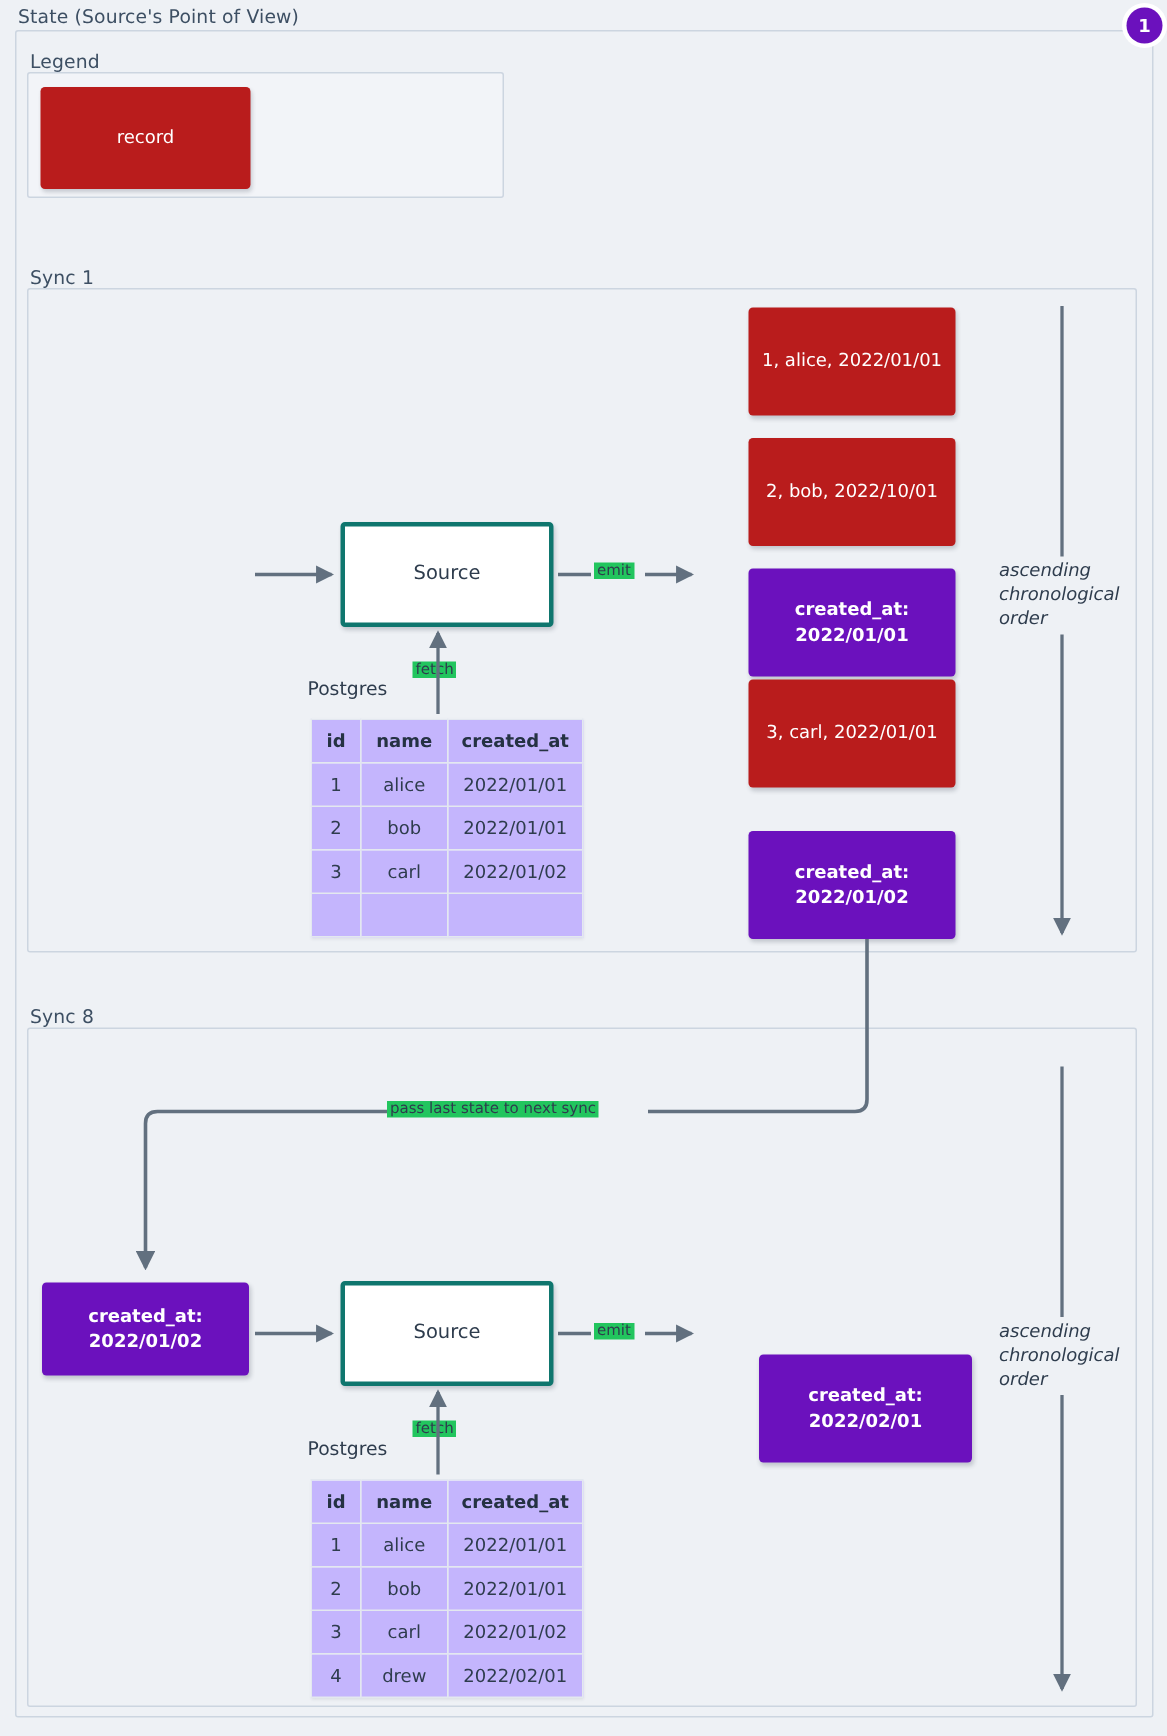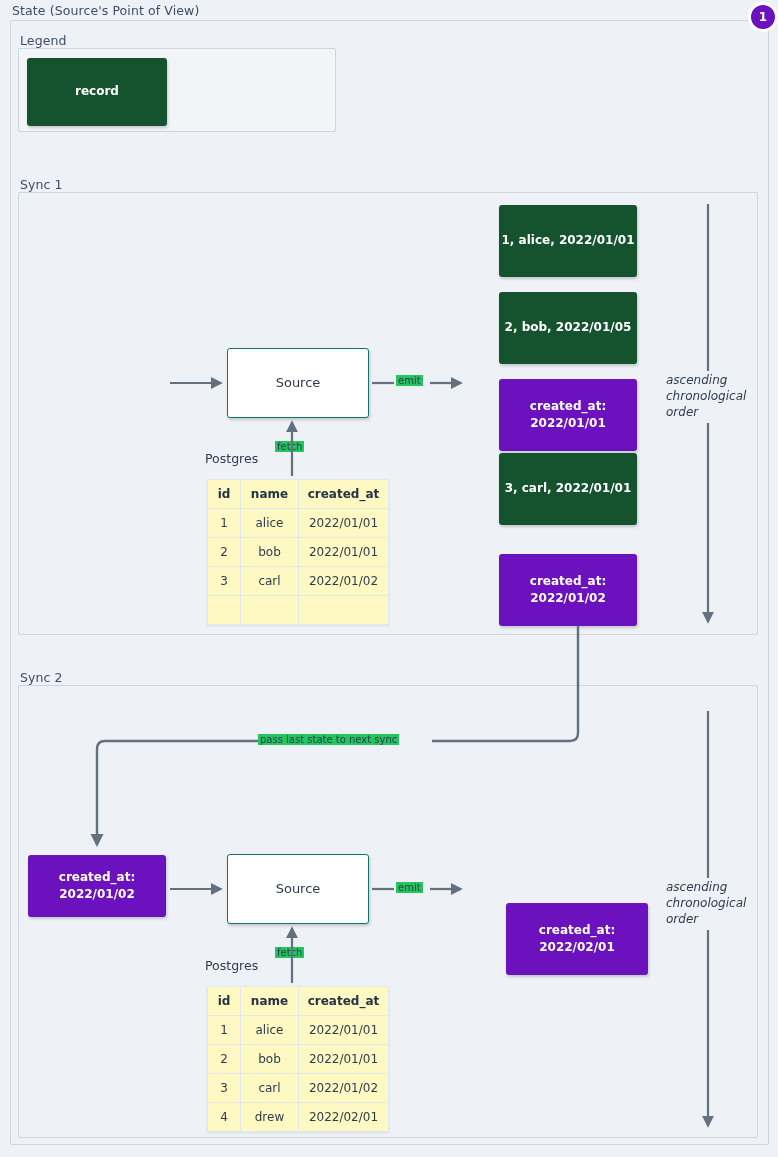--- a/index.html
+++ b/index.html
@@ -73,35 +73,35 @@
     display: flex;
     align-items: center;
     justify-content: center;
     text-align: center;
     border-radius: 3px;
     font-size: 12px;
     line-height: 1.45;
     box-shadow: 1px 2px 3px rgba(40,50,70,.22);
   }
   .node.record {
-    background: #14532d;
+    background: #b91c1c;
     color: #ffffff;
-    font-weight: bold;
+    font-weight: normal;
   }
   .node.state {
     background: #6b11bd;
     color: #ffffff;
     font-weight: bold;
   }
   .node.plain {
     background: #ffffff;
     color: #2e3c4d;
     font-weight: normal;
     font-size: 13px;
-    border: 1px solid #0f766e;
+    border: 3px solid #0f766e;
   }
 
   
   #legend-record { left: 27px; top: 58px;  width: 140px; height: 68px; }
   #legend-state  { left: 183px; top: 58px; width: 142px; height: 68px; }
 
   
   #s1-null   { left: 28px;  top: 352px; width: 138px; height: 62px; }
   #s1-source { left: 227px; top: 348px; width: 142px; height: 70px; }
 
@@ -155,21 +155,21 @@
     font-size: 12px;
     color: #2e3c4d;
     box-shadow: 0 1px 2px rgba(40,50,70,.10);
   }
   .pg-table th, .pg-table td {
     border: 1px solid #e3e8ef;
     padding: 0;
     height: 28px;
     text-align: center;
     font-weight: normal;
-    background: #fef9c3;
+    background: #c4b5fd;
   }
   .pg-table th { font-weight: bold; color: #253243; }
   .pg-table .c-id { width: 32px; }
   .pg-table .c-name { width: 57px; }
   .pg-table .c-created { width: 89px; margin-left: 40px; }
 
   #s1-table { left: 207px; top: 479px; }
   #s2-table { left: 207px; top: 986px; }
 
   
@@ -266,36 +266,36 @@
       </tr>
       <tr>
         <td>&nbsp;</td>
         <td>&nbsp;</td>
         <td>&nbsp;</td>
       </tr>
     </tbody>
   </table>
 
   <div class="node record" id="s1-rec-1">1, alice, 2022/01/01</div>
-  <div class="node record" id="s1-rec-2">2, bob, 2022/01/05</div>
+  <div class="node record" id="s1-rec-2">2, bob, 2022/10/01</div>
   <div class="node state" id="s1-st-1">
     <span>
       <span>created_at:</span><br>
       <span>2022/01/01</span>
     </span>
   </div>
   <div class="node record" id="s1-rec-3">3, carl, 2022/01/01</div>
   <div class="node state" id="s1-st-2">
     <span>
       <span>created_at:</span><br>
       <span>2022/01/02</span>
     </span>
   </div>
 
-  <div class="group-label" id="sync2-label">Sync 2</div>
+  <div class="group-label" id="sync2-label">Sync 8</div>
   <div class="group" id="sync2-box"></div>
 
   <div class="node state" id="s2-state">
     <span>
       <span>created_at:</span><br>
       <span>2022/01/02</span>
     </span>
   </div>
 
   <div class="node plain" id="s2-source">Source</div>

